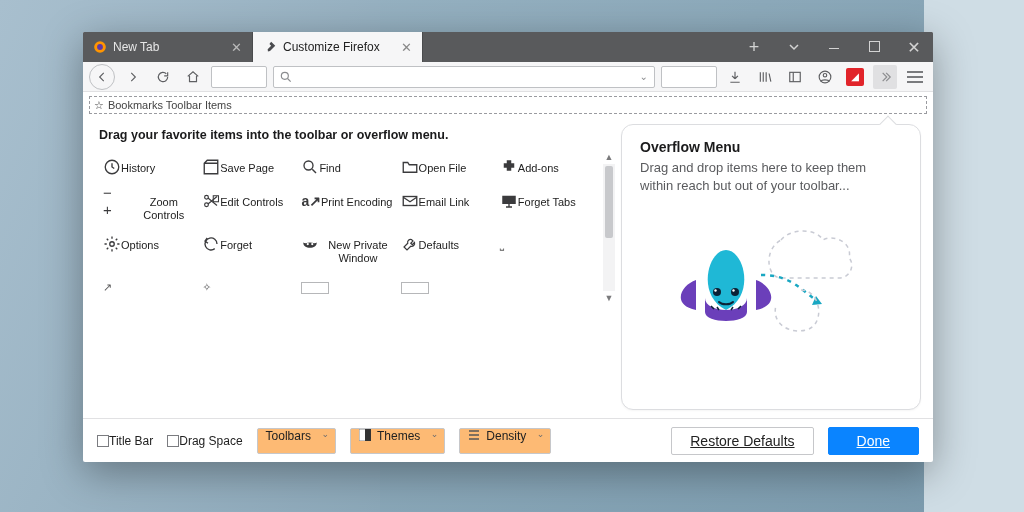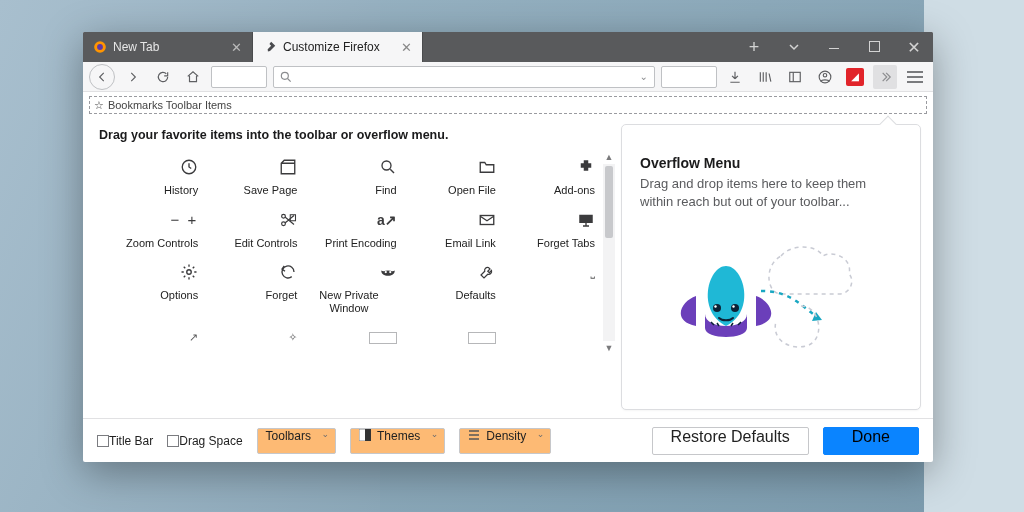--- a/index.html
+++ b/index.html
@@ -42,46 +42,46 @@
 
 .bookmarksrow { margin:4px 6px 0; border:1px dashed #9a9ba0; height:18px; font-size:11px; color:#444; display:flex; align-items:center; padding-left:4px; }
 .bookmarksrow .favstar { margin-right:4px; font-size:11px; }
 
 
 .main { flex:1; display:flex; padding:10px 12px 8px; gap:6px; overflow:hidden; }
 .left { flex:1; display:flex; flex-direction:column; }
 .instruction { font-size:12.5px; font-weight:600; color:#1b1b1c; margin:4px 2px 10px 4px; }
 .gridwrap { display:flex; }
 .grid { display:grid; grid-template-columns:repeat(5,1fr); gap:4px 4px; padding:0 8px; flex:1; }
-.item { display:flex; flex-direction:column; align-items:flex-end; justify-content:flex-start; font-size:11px; color:#222; cursor:grab; padding:4px 0; }
+.item { display:flex; align-items:flex-start; justify-content:flex-start; font-size:11px; color:#222; cursor:grab; padding:4px 0; }
 .item .ico { height:22px; display:flex; align-items:center; justify-content:center; color:#3b3b3d; }
 .item .ico svg { width:18px; height:18px; }
 .item .lbl { margin-top:6px; text-align:center; line-height:1.15; }
 .scrollbar { width:12px; display:flex; flex-direction:column; align-items:center; }
 .scrollbar .arrow { font-size:9px; color:#7a7a7c; }
 .scrollbar .track { flex:1; width:12px; background:#f3f3f4; margin:2px 0; position:relative; }
 .scrollbar .thumb { position:absolute; left:2px; top:2px; width:8px; height:72px; background:#c8c9cc; border-radius:2px; }
 
 
-.right { width:300px; border:1px solid #dcdde0; border-radius:5px; padding:30px 18px; position:relative; background:#fff; box-shadow:0 1px 2px rgba(0,0,0,.04); }
+.right { width:300px; border:1px solid #dcdde0; border-radius:12px; padding:14px 18px; position:relative; background:#fff; box-shadow:0 1px 2px rgba(0,0,0,.04); }
 .right h3 { font-size:14px; font-weight:700; color:#1b1b1c; }
 .right p { font-size:13px; color:#5a5b5e; margin-top:4px; line-height:1.35; }
 .right .arrowtip { position:absolute; top:-7px; right:26px; width:12px; height:12px; background:#fff; border-left:1px solid #dcdde0; border-top:1px solid #dcdde0; transform:rotate(45deg); }
 .illus { margin-top:26px; display:flex; justify-content:center; }
 
 
 .footer { height:44px; border-top:1px solid #e1e1e3; display:flex; align-items:center; padding:0 14px; gap:14px; font-size:12px; color:#222; }
 .chk { display:flex; align-items:center; cursor:pointer; }
 .chk .box { width:12px; height:12px; border:1px solid #7b7c80; }
 .dropdown { height:26px; border:1px solid #c6c7ca; border-radius:2px; padding:0 24px 0 8px; display:flex; align-items:flex-start; gap:6px; position:relative; cursor:pointer; background:#fdba74; }
 .dropdown .caret { position:absolute; right:6px; font-size:9px; color:#6b6c70; }
 .dropdown .mini { width:12px; height:12px; }
 .footer .spacer { flex:1; }
-.btn { height:28px; padding:0 18px; border:1px solid #c6c7ca; border-radius:2px; background:#fff; cursor:pointer; font-size:16px; display:flex; align-items:flex-start; }
-.btn.primary { background:#0a84ff; color:#000000; border-color:#0a84ff; padding:0 28px; font-weight:500; }
+.btn { height:28px; padding:0 18px; border:1px solid #c6c7ca; border-radius:2px; background:#fff; cursor:pointer; font-size:14px; display:flex; align-items:center;text-decoration:underline; }
+.btn.primary { background:#0a84ff; color:#ffffff; border-color:#0a84ff; padding:0 28px; font-weight:500; }
 </style>
 </head>
 <body>
 <div class="wall-left"></div>
 <div class="wall-right"></div>
 
 <div class="window">
 
   <div class="tabbar">
     <div class="tab dark">

